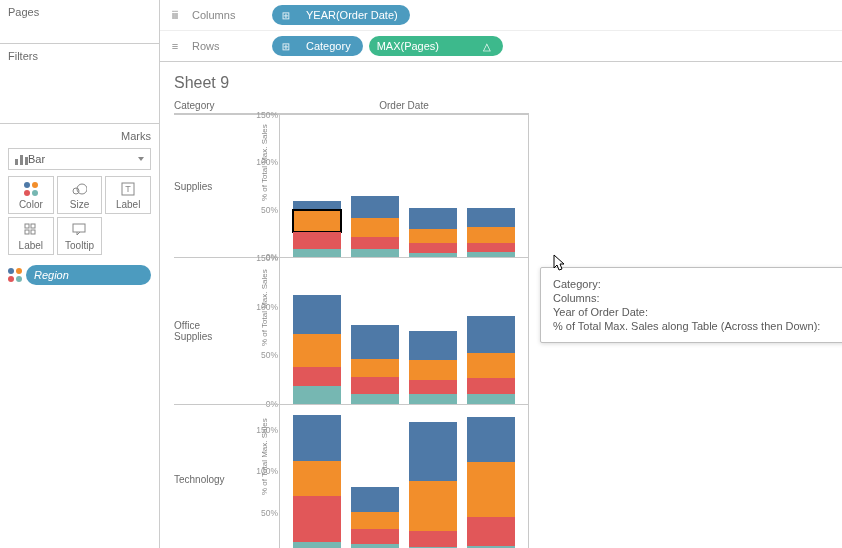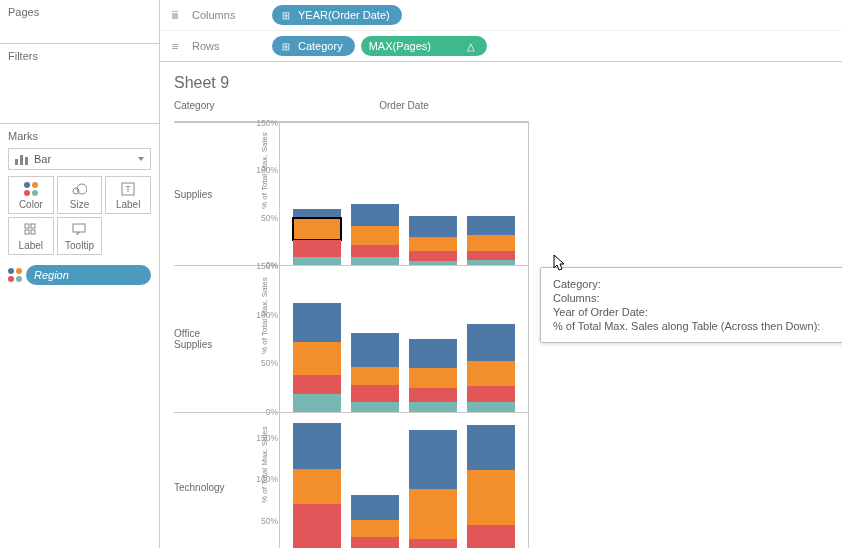--- a/index.html
+++ b/index.html
@@ -20,21 +20,21 @@
     display: flex;
     flex-direction: column;
   }
   .panel {
     border-bottom: 1px solid #ccc;
     padding: 6px 8px;
   }
   .panel-title { font-size: 11px; color: #6a6a6a; }
   .pages-panel { height: 44px; }
   .filters-panel { height: 80px; }
-  .marks-panel { flex: 1; }
+  .marks-panel { flex: 1; text-align: right; }
   .marks-select {
     margin-top: 6px;
     border: 1px solid #ccc;
     background: #fff;
     padding: 3px 6px;
     display: flex;
     align-items: center;
     gap: 6px;
     justify-content: space-between;
     height: 22px;
@@ -60,21 +60,21 @@
     align-items: center;
     justify-content: center;
     gap: 2px;
     font-size: 10px;
     color: #6a6a6a;
   }
   .marks-btn .ic { height: 16px; display: flex; align-items: center; justify-content: center; }
   .pill {
     display: inline-flex;
     align-items: center;
-    gap: 6px;
+    gap: 14px;
     border-radius: 12px;
     padding: 2px 12px 2px 8px;
     color: #fff;
     font-size: 11px;
     height: 20px;
     position: relative;
   }
   .pill.blue { background: #4c9bbf; }
   .pill.green { background: #3db98c; }
   .pill .plus {
@@ -139,21 +139,21 @@
     padding: 2px 14px 6px;
     position: relative;
   }
   .viz-header {
     display: flex;
     font-size: 10px;
     color: #6a6a6a;
   }
   .viz-header .cat-col { width: 75px; border-bottom: 1px solid #c8c8c8; padding-bottom: 2px;}
   .viz-header .axis-col { width: 30px; border-bottom: 1px solid #c8c8c8;}
-  .viz-header .order-date { flex: 1; text-align: center; border-bottom: 1px solid #c8c8c8; max-width: 250px; padding-bottom: 10px;}
+  .viz-header .order-date { flex: 1; text-align: center; border-bottom: 1px solid #c8c8c8; max-width: 250px; padding-bottom: 2px;}
   .row-block {
     display: flex;
   }
   .row-label {
     width: 75px;
     display: flex;
     align-items: center;
     font-size: 10px;
     color: #6a6a6a;
     border-top: 1px solid #c8c8c8;
@@ -252,21 +252,21 @@
 <div class="sidebar">
   <div class="panel pages-panel">
     <div class="panel-title">Pages</div>
   </div>
   <div class="panel filters-panel">
     <div class="panel-title">Filters</div>
   </div>
   <div class="panel marks-panel" style="border-bottom:none;">
     <div class="panel-title">Marks</div>
     <div class="marks-select">
-      <div style="display:flex;align-items:center;gap:6px;">
+      <div style="display:flex;align-items:center;">
         <span class="bar-icon">
             <span></span>
             <span></span>
             <span></span>
           </span>
         <span>Bar</span>
       </div>
       <span class="caret"></span>
     </div>
     <div class="marks-grid">

